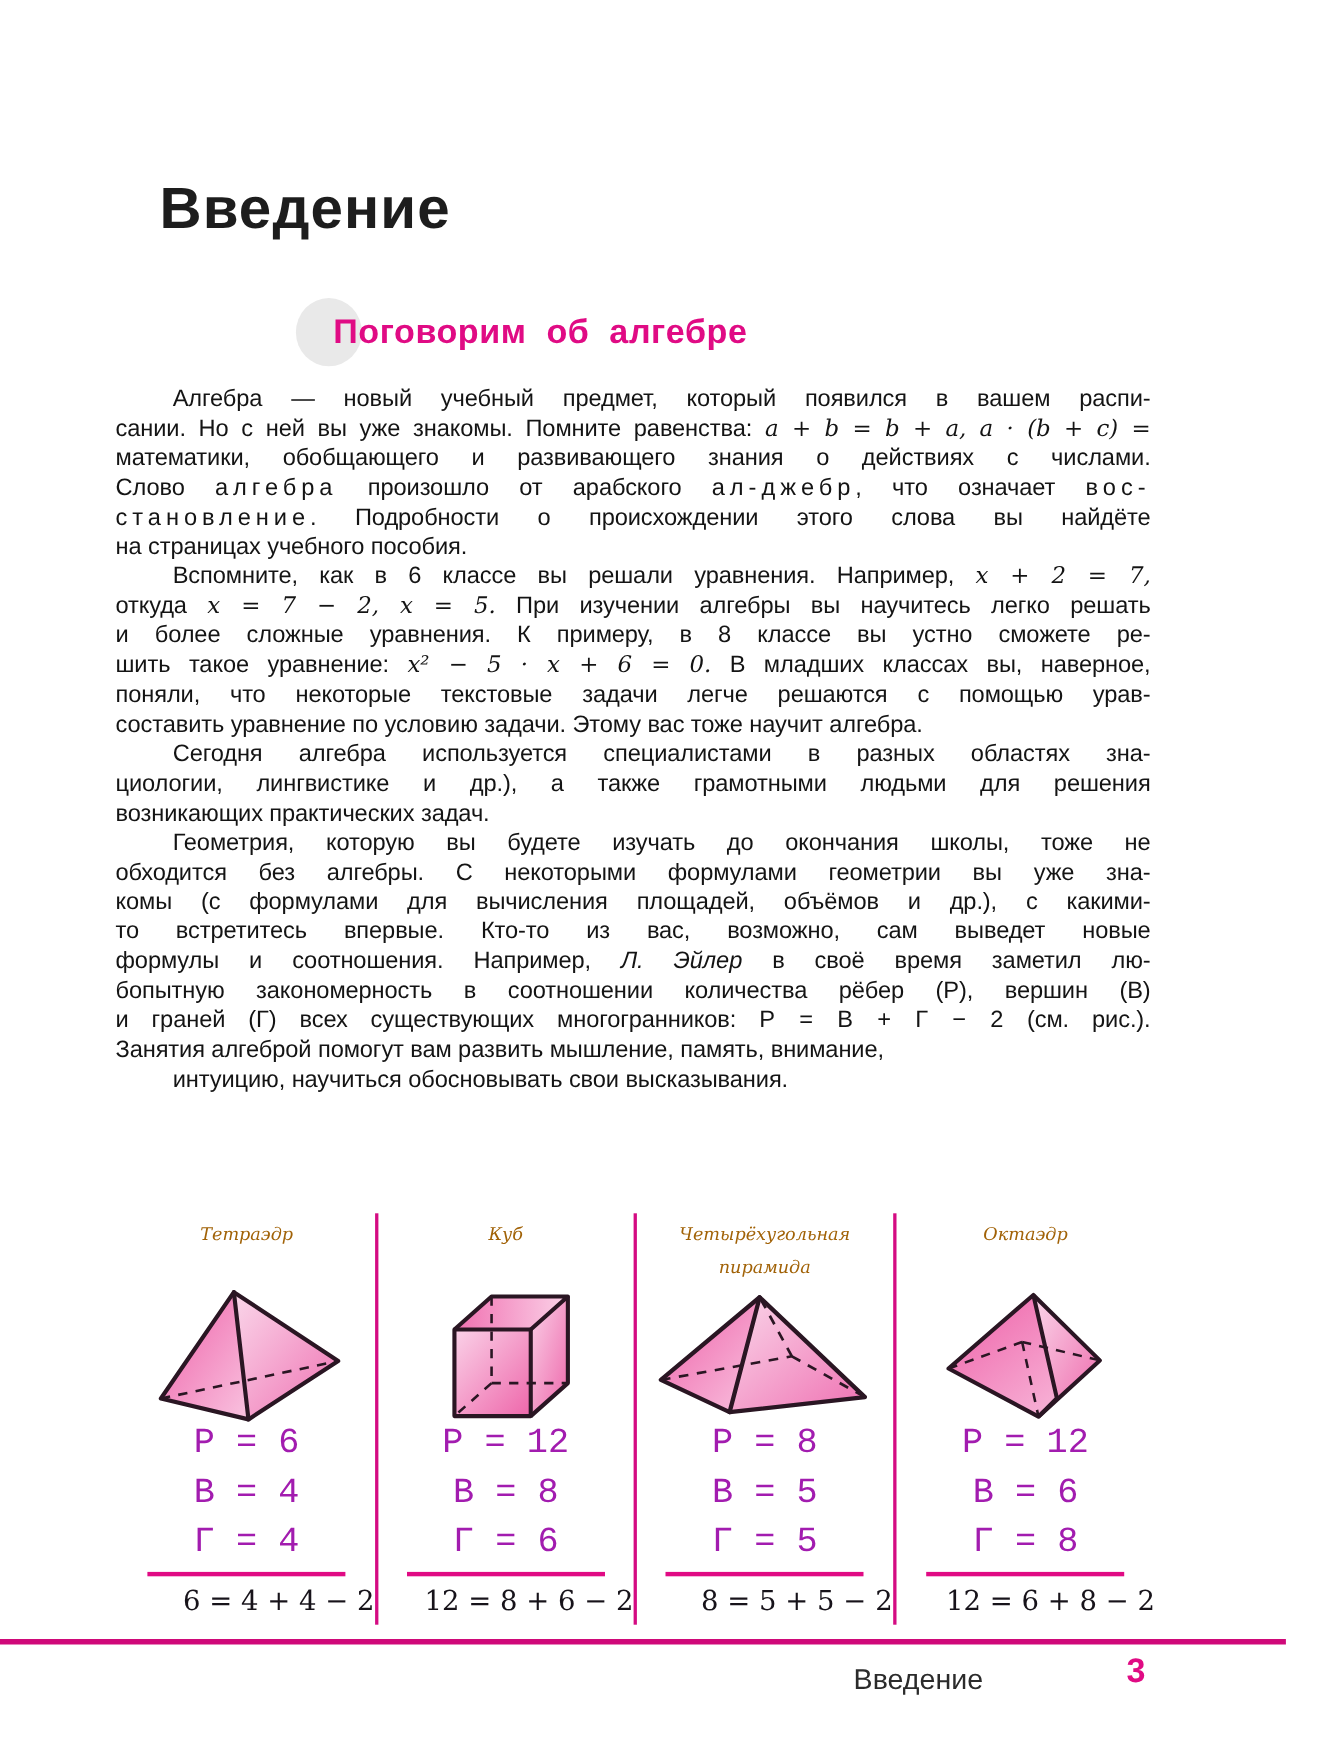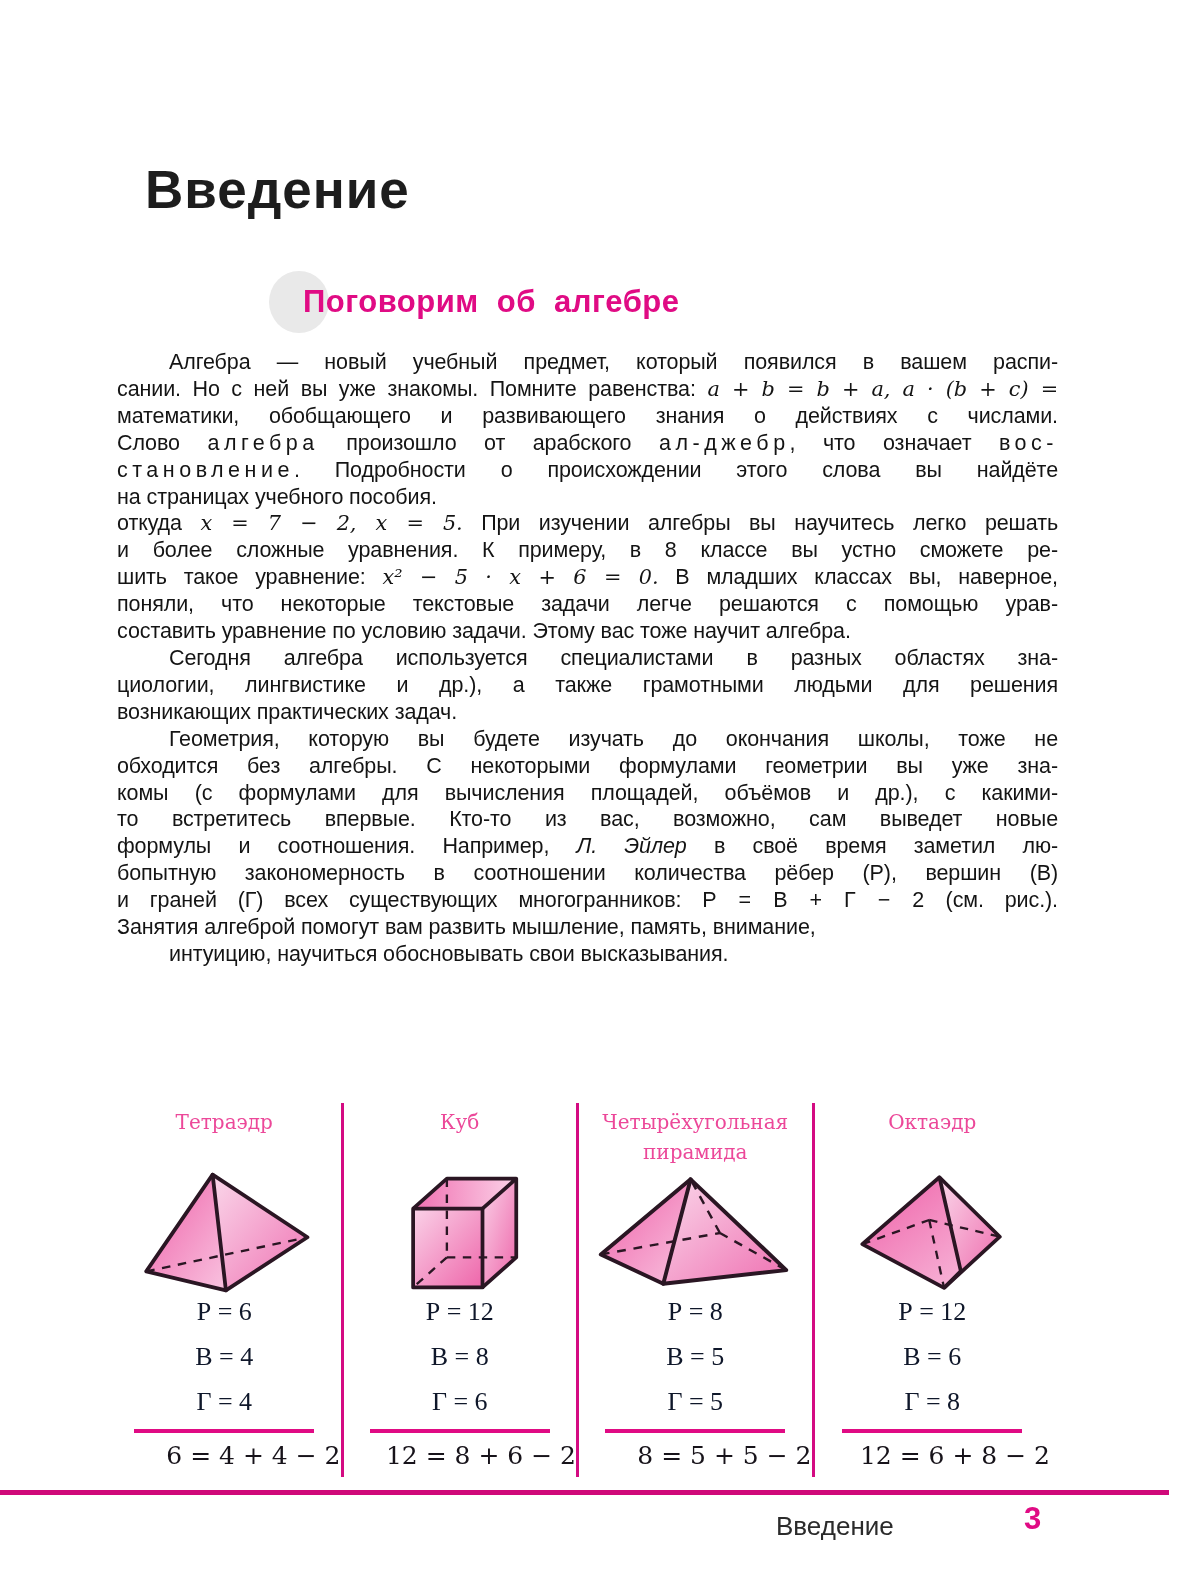--- a/index.html
+++ b/index.html
@@ -10,41 +10,41 @@
   .title{position:absolute;left:145px;top:122px;margin:0;font-size:53px;font-weight:bold;
          color:#1d1d1d;letter-spacing:1px;}
 
   
   .heading-wrap{position:absolute;left:269px;top:232px;height:66px;}
   .circle{position:absolute;left:0;top:2px;width:60px;height:62px;border-radius:50%;background:#e9e9e9;}
   .heading-text{position:relative;display:inline-block;margin-left:34px;line-height:66px;
         font-size:31px;font-weight:bold;color:var(--accent);word-spacing:9px;letter-spacing:.5px;}
 
   
-  #text-body{position:absolute;left:117px;top:312px;width:941px;}
+  #text-body{position:absolute;left:105px;top:312px;width:941px;}
   .para{margin:0;}
   .tline{text-align:justify;text-align-last:justify;line-height:26.9px;font-size:21.5px;
          color:#141414;letter-spacing:-0.1px;}
   .tline.first{text-indent:52px;}
   .tline.last{text-align-last:left;}
   .r-math{font-family:"DejaVu Serif",serif;font-style:italic;font-size:0.97em;}
   .r-formula{letter-spacing:.5px;}
   .r-spaced{letter-spacing:4.5px;}
   .r-italic{font-style:italic;}
 
   
   #poly-table{position:absolute;left:108px;top:1066px;width:942px;display:grid;
               grid-template-columns:1fr 1fr 1fr 1fr;}
   .col{border-right:3px solid var(--divider);}
   .col:last-child{border-right:none;}
-  .col-header{font-family:"DejaVu Serif",serif;font-size:20px;color:#ec4899;text-align:center;
-              height:74px;padding:4px 6px 0;line-height:30px;box-sizing:border-box;}
+  .col-header{font-family:"DejaVu Serif",serif;font-size:16px;color:#a16207;text-align:center;
+              height:74px;padding:4px 6px 0;line-height:30px;box-sizing:border-box;font-style:italic;}
   .fig{height:112px;display:flex;align-items:center;justify-content:center;}
   .val{height:45px;display:flex;align-items:center;justify-content:center;
-       font-family:Liberation Serif, serif;font-size:26px;color:#0f172a;}
+       font-family:Liberation Mono, monospace;font-size:32px;color:#a21caf;}
   .sumline{width:180px;height:4px;background:var(--accent);margin:5px auto 8px;}
   .sum{text-align:right;font-family:"DejaVu Serif",serif;font-size:25px;height:36px;color:#17131a;}
 
   
   .footer-rule{position:absolute;left:0;top:1453px;width:1200px;height:5px;background:var(--rule);}
   .footer-section{position:absolute;left:776px;top:1474px;font-size:26px;color:#2b2b2b;}
   .page-number{position:absolute;left:1024px;top:1464px;font-size:31px;font-weight:bold;color:var(--accent);}
 </style>
 </head>
 <body>
@@ -61,20 +61,21 @@
   <div id="text-body">
       <div class="para">
         <div class="tline first"><span class="r-normal">Алгебра — новый учебный предмет, который появился в вашем распи-</span></div>
         <div class="tline"><span class="r-normal">сании. Но с ней вы уже знакомы. Помните равенства: </span><span class="r-math">a + b = b + a, a · (b + c) =</span></div>
         <div class="tline"><span class="r-normal">математики, обобщающего и развивающего знания о действиях с числами.</span></div>
         <div class="tline"><span class="r-normal">Слово </span><span class="r-spaced">алгебра</span><span class="r-normal"> произошло от арабского </span><span class="r-spaced">ал-джебр</span><span class="r-normal">, что означает </span><span class="r-spaced">вос-</span></div>
         <div class="tline"><span class="r-spaced">становление</span><span class="r-normal">. Подробности о происхождении этого слова вы найдёте</span></div>
         <div class="tline last"><span class="r-normal">на страницах учебного пособия.</span></div>
       </div>
       <div class="para">
+        <div class="tline first"><span class="r-normal">Вспомните, как в 6 классе вы решали уравнения. Например, </span><span class="r-math">x + 2 = 7,</span></div>
         <div class="tline"><span class="r-normal">откуда </span><span class="r-math">x = 7 − 2, x = 5.</span><span class="r-normal"> При изучении алгебры вы научитесь легко решать</span></div>
         <div class="tline"><span class="r-normal">и более сложные уравнения. К примеру, в 8 классе вы устно сможете ре-</span></div>
         <div class="tline"><span class="r-normal">шить такое уравнение: </span><span class="r-math">x² − 5 · x + 6 = 0.</span><span class="r-normal"> В младших классах вы, наверное,</span></div>
         <div class="tline"><span class="r-normal">поняли, что некоторые текстовые задачи легче решаются с помощью урав-</span></div>
         <div class="tline last"><span class="r-normal">составить уравнение по условию задачи. Этому вас тоже научит алгебра.</span></div>
       </div>
       <div class="para">
         <div class="tline first"><span class="r-normal">Сегодня алгебра используется специалистами в разных областях зна-</span></div>
         <div class="tline"><span class="r-normal">циологии, лингвистике и др.), а также грамотными людьми для решения</span></div>
         <div class="tline last"><span class="r-normal">возникающих практических задач.</span></div>

